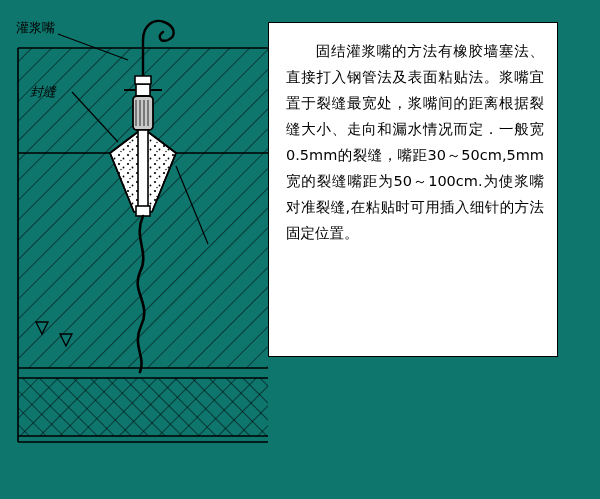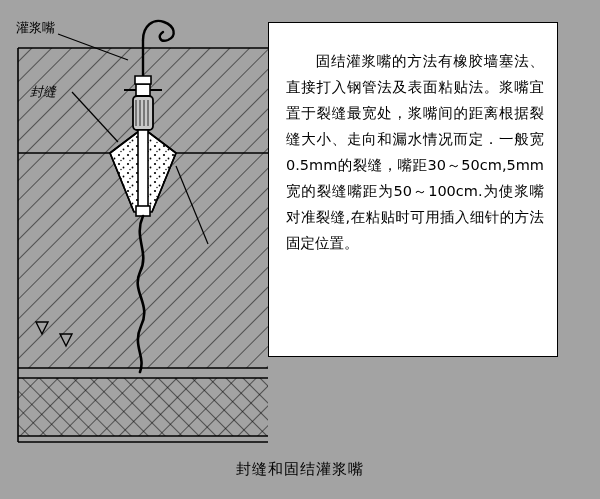--- a/index.html
+++ b/index.html
@@ -1,24 +1,24 @@
 <!DOCTYPE html>
 <html><head>
 <meta charset="utf-8">
 <style>
   html,body{margin:0;padding:0;background:#ffffff;}
   body{width:600px;height:499px;overflow:hidden;font-family:"DejaVu Sans","Liberation Sans",sans-serif;}
-  #root{position:relative;width:600px;height:499px;background:#a3a3a3;}
+  #root{position:relative;width:600px;height:499px;background:#0f766e;}
   svg#fig{position:absolute;left:0;top:0;width:600px;height:499px;}
   .lbl{position:absolute;font-size:13px;color:#000;white-space:nowrap;line-height:1.2;}
   #label-injector{left:16px;top:20px;}
   #label-seal{left:30px;top:84px;font-style:italic;}
   #caption{position:absolute;left:0;top:460px;width:600px;text-align:center;font-size:15px;color:#000;letter-spacing:1px;}
   #note{position:absolute;left:268px;top:22px;width:290px;height:335px;border:1.6px solid #000;background:#fff;box-sizing:border-box;}
-  #note-text{position:absolute;left:286px;top:48px;width:258px;font-size:14.5px;line-height:26px;color:#000;text-align:justify;text-justify:inter-ideograph;}
+  #note-text{position:absolute;left:286px;top:38px;width:258px;font-size:14.5px;line-height:26px;color:#000;text-align:justify;text-justify:inter-ideograph;}
   #note-text .indent{display:inline-block;width:2em;}
 </style>
 </head>
 <body>
 
 <div id="root">
 
   <svg id="fig" viewBox="0 0 600 499">
     <defs>
       <pattern id="hatchR" width="14" height="14" patternTransform="rotate(45)" patternUnits="userSpaceOnUse">
@@ -100,14 +100,13 @@
       <path d="M176 166 L208 244" fill="none" stroke="#000" stroke-width="1.2"></path>
     </g>
   </svg>
 
   <div class="lbl" id="label-injector">灌浆嘴</div>
   <div class="lbl" id="label-seal">封缝</div>
 
   <div id="note"></div>
   <div id="note-text"><span class="indent"></span><span>固结灌浆嘴的方法有橡胶墙塞法、直接打入钢管法及表面粘贴法。浆嘴宜置于裂缝最宽处，浆嘴间的距离根据裂缝大小、走向和漏水情况而定．一般宽0.5mm的裂缝，嘴距30～50cm,5mm宽的裂缝嘴距为50～100cm.为使浆嘴对准裂缝,在粘贴时可用插入细针的方法固定位置。</span></div>
 
-  <div id="caption">封缝和固结灌浆嘴</div>
 </div>
 
 </body></html>

